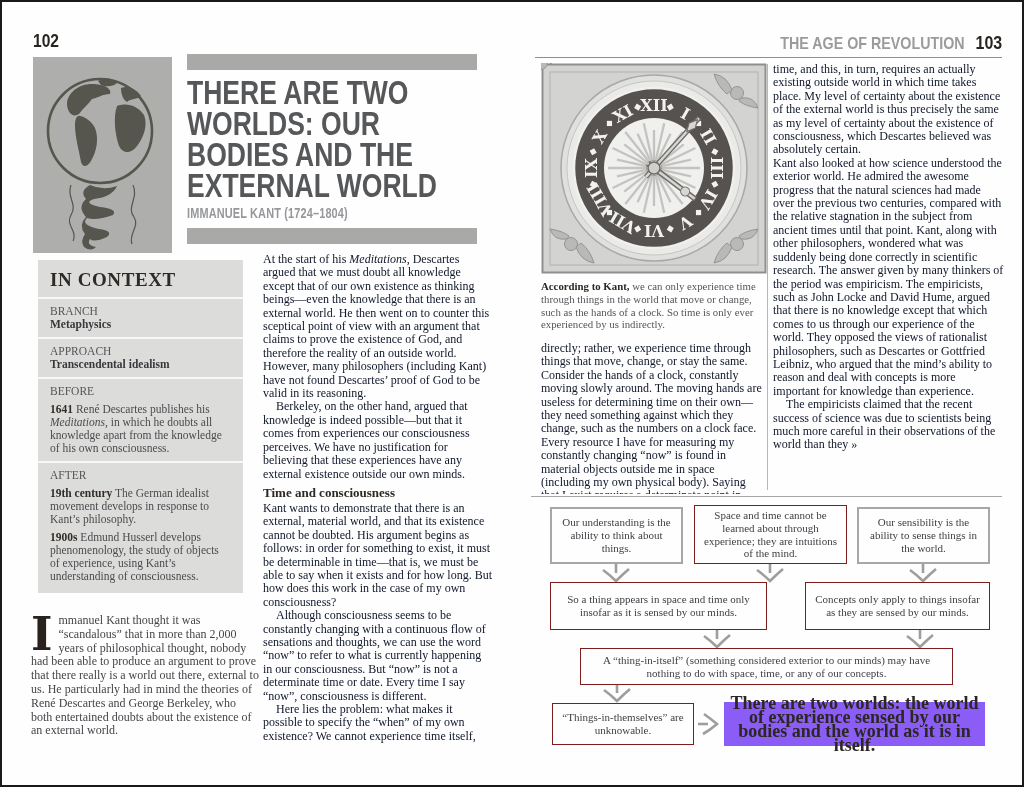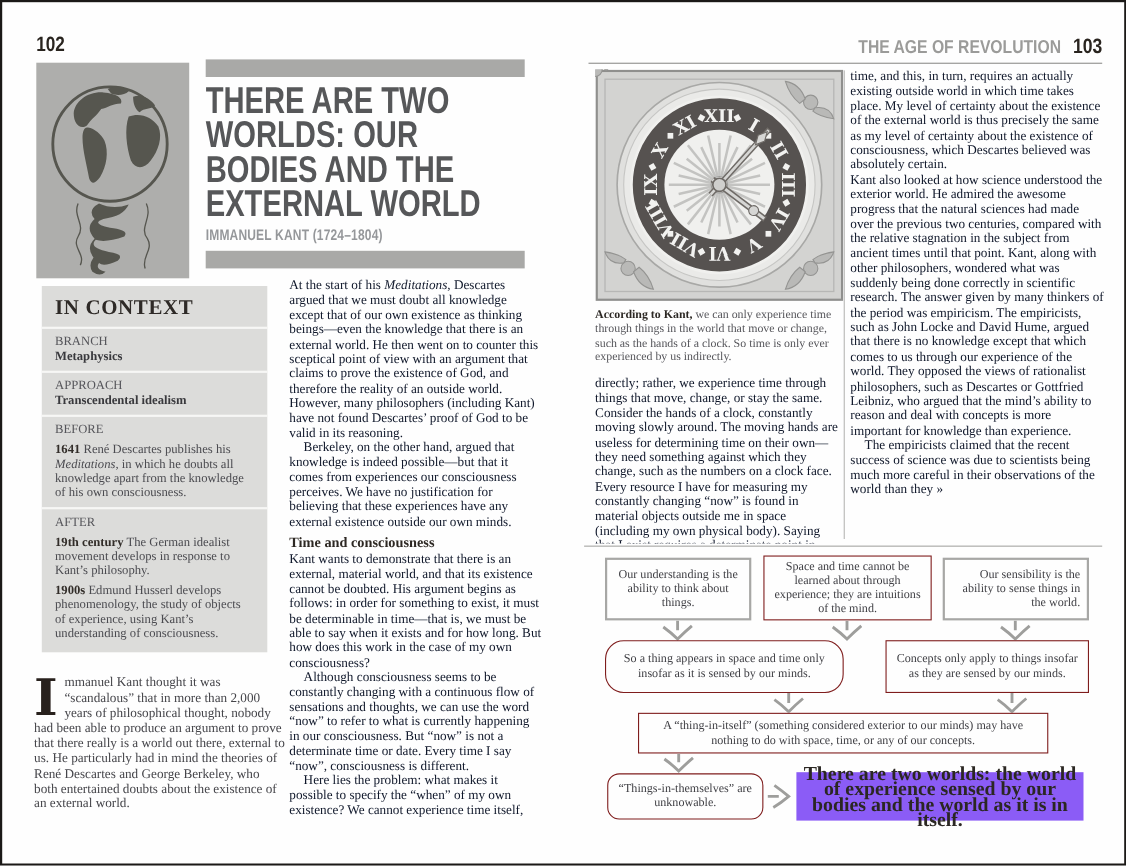--- a/index.html
+++ b/index.html
@@ -230,55 +230,55 @@
     <p>time, and this, in turn, requires an actually existing outside world in which time takes place. My level of certainty about the existence of the external world is thus precisely the same as my level of certainty about the existence of consciousness, which Descartes believed was absolutely certain.</p>
     <p>Kant also looked at how science understood the exterior world. He admired the awesome progress that the natural sciences had made over the previous two centuries, compared with the relative stagnation in the subject from ancient times until that point. Kant, along with other philosophers, wondered what was suddenly being done correctly in scientific research. The answer given by many thinkers of the period was empiricism. The empiricists, such as John Locke and David Hume, argued that there is no knowledge except that which comes to us through our experience of the world. They opposed the views of rationalist philosophers, such as Descartes or Gottfried Leibniz, who argued that the mind’s ability to reason and deal with concepts is more important for knowledge than experience.</p>
     <p class="indent">The empiricists claimed that the recent success of science was due to scientists being much more careful in their observations of the world than they »</p>
   </div>
 
   <div class="abs diag-rule"></div>
 
   <div class="abs diagram">
     <div class="dbox light" style="left:19px;top:10px;width:133px;height:57px;">Our understanding is the ability to think about things.</div>
     <div class="dbox dark" style="left:163px;top:8px;width:153px;height:59px;">Space and time cannot be learned about through experience; they are intuitions of the mind.</div>
-    <div class="dbox light" style="left:326px;top:10px;width:133px;height:57px;text-align:right;">Our sensibility is the ability to sense things in the world.</div>
+    <div class="dbox light" style="left:326px;top:10px;width:133px;height:57px;">Our sensibility is the ability to sense things in the world.</div>
 
     <svg class="arrow" style="left:63px;top:67px;" width="44" height="19">
         <path d="M22 0 L22 9"></path>
         <path d="M9 6 Q16 11 22 17 Q29 10 35 5"></path>
       </svg>
     <svg class="arrow" style="left:217px;top:67px;" width="44" height="19">
         <path d="M22 0 L22 9"></path>
         <path d="M9 6 Q16 11 22 17 Q29 10 35 5"></path>
       </svg>
     <svg class="arrow" style="left:370px;top:67px;" width="44" height="19">
         <path d="M22 0 L22 9"></path>
         <path d="M9 6 Q16 11 22 17 Q29 10 35 5"></path>
       </svg>
 
-    <div class="dbox dark" style="left:19px;top:85px;width:217px;height:48px;border-radius:17px;">So a thing appears in space and time only insofar as it is sensed by our minds.</div>
+    <div class="dbox dark" style="left:19px;top:85px;width:217px;height:48px;">So a thing appears in space and time only insofar as it is sensed by our minds.</div>
     <div class="dbox dark" style="left:274px;top:85px;width:185px;height:48px;">Concepts only apply to things insofar as they are sensed by our minds.</div>
 
     <svg class="arrow" style="left:164px;top:133px;" width="44" height="19">
         <path d="M22 0 L22 9"></path>
         <path d="M9 6 Q16 11 22 17 Q29 10 35 5"></path>
       </svg>
     <svg class="arrow" style="left:367px;top:133px;" width="44" height="19">
         <path d="M22 0 L22 9"></path>
         <path d="M9 6 Q16 11 22 17 Q29 10 35 5"></path>
       </svg>
 
     <div class="dbox dark" style="left:49px;top:151px;width:373px;height:37px;">A “thing-in-itself” (something considered exterior to our minds) may have nothing to do with space, time, or any of our concepts.</div>
 
     <svg class="arrow" style="left:64px;top:188px;" width="44" height="18">
         <path d="M22 0 L22 8"></path>
         <path d="M9 5 Q16 10 22 16 Q29 9 35 4"></path>
       </svg>
 
-    <div class="dbox dark" style="left:21px;top:206px;width:142px;height:42px;border-radius:11px;">“Things-in-themselves” are unknowable.</div>
+    <div class="dbox dark" style="left:21px;top:206px;width:142px;height:42px;">“Things-in-themselves” are unknowable.</div>
 
     <svg class="arrow" style="left:166px;top:214px;" width="27" height="27">
         <path d="M1 13 L11 13"></path>
         <path d="M7 3 Q14 8 20 13 Q13 19 6 23"></path>
       </svg>
 
     <div class="dbox fill" style="left:193px;top:205px;width:261px;height:44px;">There are two worlds: the world of experience sensed by our bodies and the world as it is in itself.</div>
   </div>
 
 </div>

